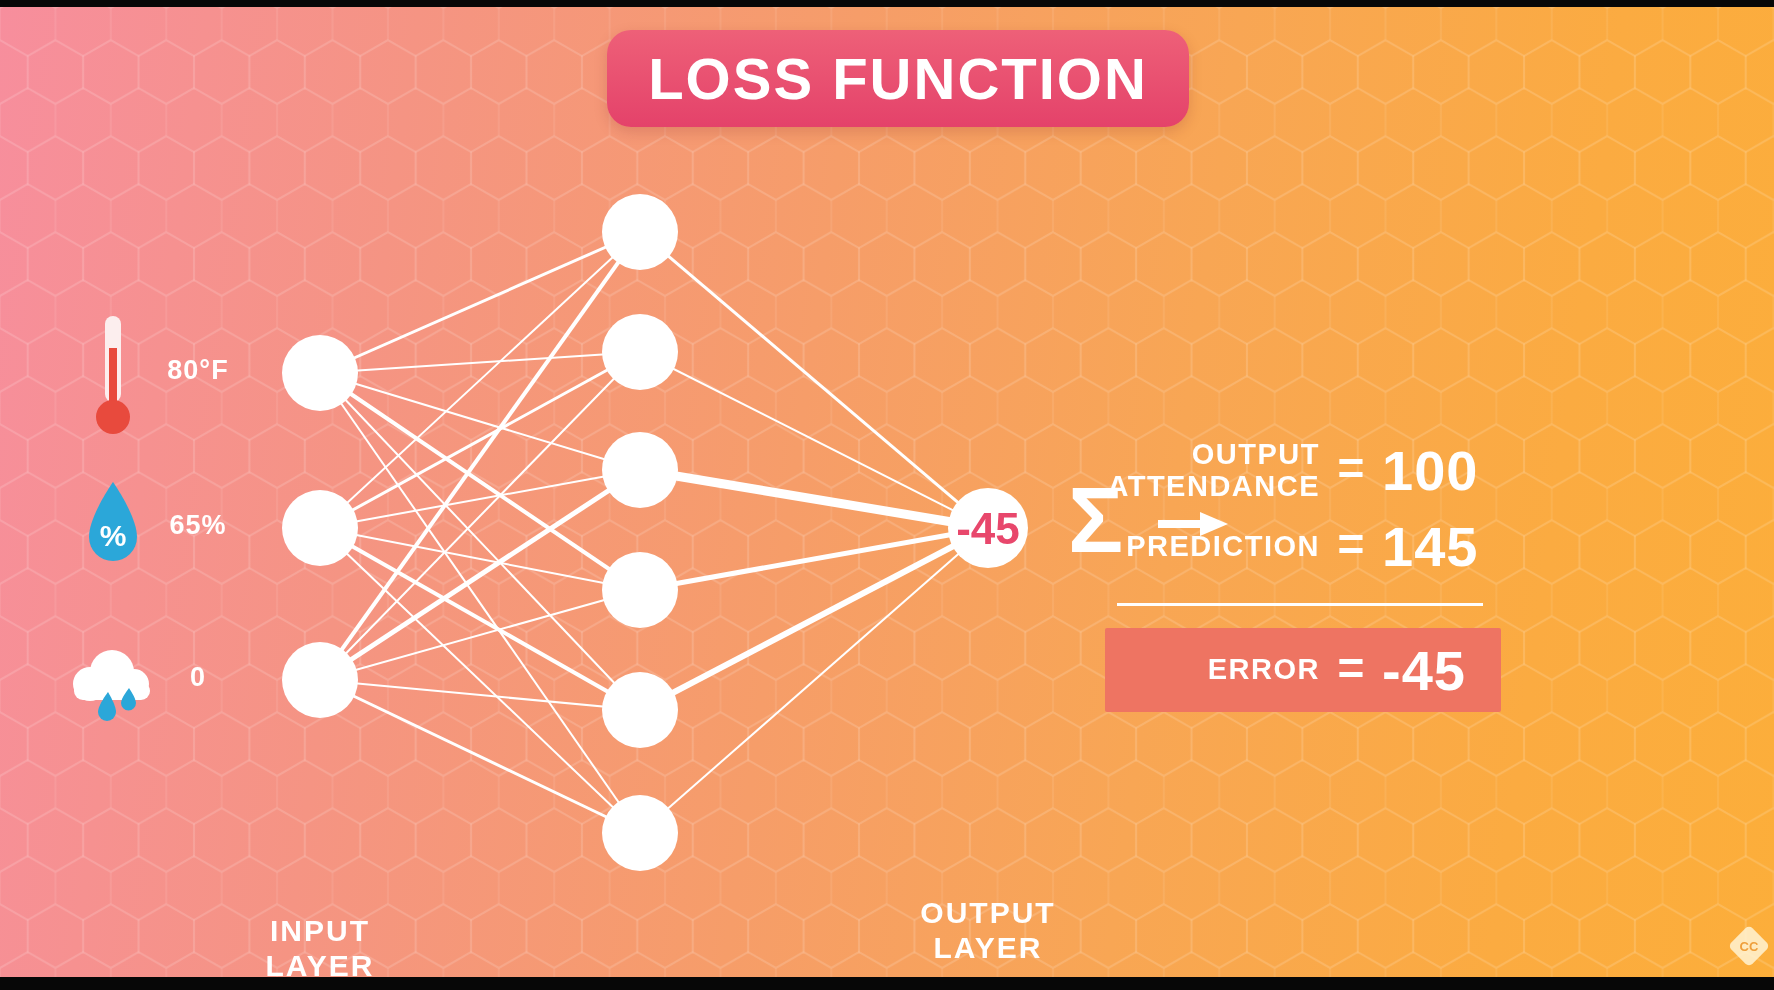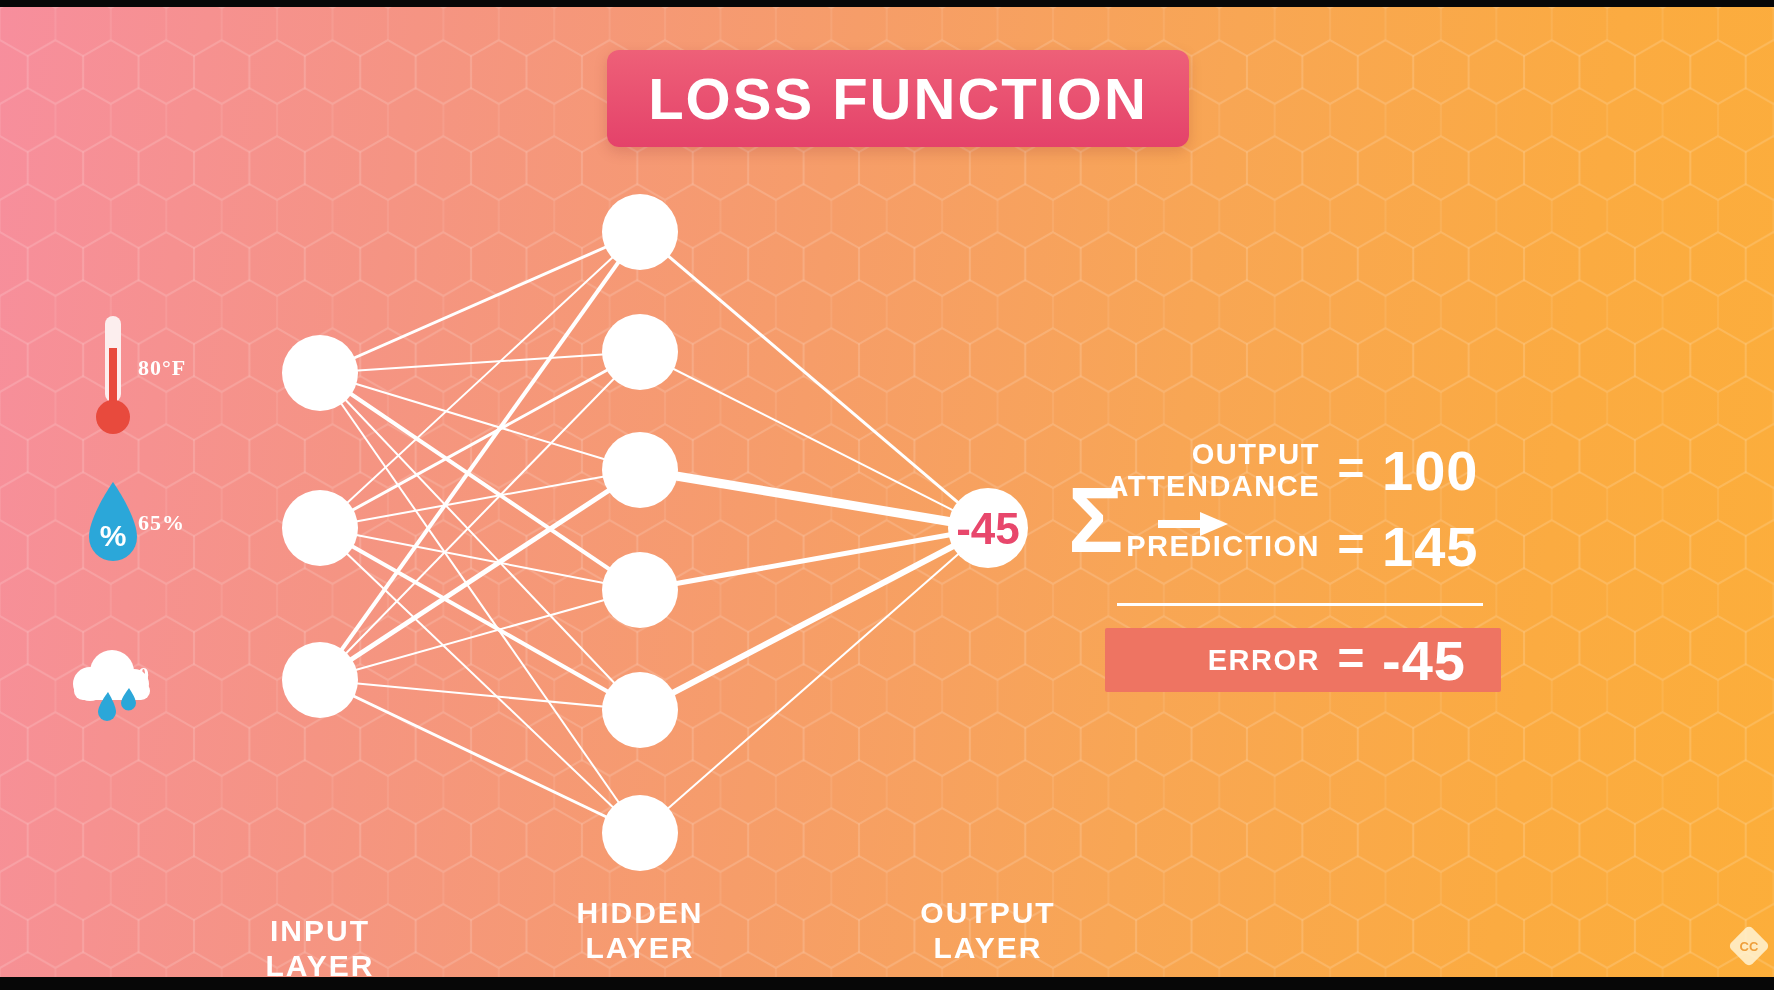--- a/index.html
+++ b/index.html
@@ -16,48 +16,47 @@
 
   .net-svg { position:absolute; left:0; top:0; z-index:1; }
   .net-svg text { font-family:"Liberation Sans", sans-serif; font-weight:700; }
 
   .pbs-logo { position:absolute; left:42px; top:38px; z-index:2; display:flex; align-items:center; gap:10px; }
   .pbs-logo .wordmark { font-size:27px; font-weight:700; letter-spacing:3px; color:rgba(255,255,255,0.5); }
 
   .title-badge {
     position:absolute; left:607px; top:30px; width:582px; height:97px; z-index:2;
     background:linear-gradient(180deg, #ee6078 0%, #e4426a 100%);
-    border-radius:12px; display:flex; align-items:center; justify-content:center;
+    border-radius:24px; display:flex; align-items:center; justify-content:center;
     box-shadow:0 5px 14px rgba(120,30,40,0.18);
-    margin-top:20px;
   }
   .title-badge span { color:#fff; font-size:58px; font-weight:700; letter-spacing:2px; }
 
   .icon { position:absolute; z-index:2; }
   .input-value {
-    position:absolute; z-index:2; width:120px; text-align:left;
-    color:#fff; font-size:22px; font-weight:700; letter-spacing:1px;font-family:Liberation Serif, serif;
+    position:absolute; z-index:2; width:120px; text-align:center;
+    color:#fff; font-size:27px; font-weight:700; letter-spacing:1px;
   }
   .layer-label {
     position:absolute; z-index:2; width:160px; top:896px; text-align:center;
     color:#fff; font-size:30px; font-weight:700; letter-spacing:2px; line-height:1.15;
   }
 
   .sigma { position:absolute; left:1068px; top:474px; z-index:2; color:#fff; font-size:92px; font-weight:700; line-height:1; }
   .flow-arrow { position:absolute; left:1156px; top:509px; z-index:2; }
 
   .summary { position:absolute; left:1105px; top:438px; width:396px; z-index:2; color:#fff; }
   .srow { display:grid; grid-template-columns:215px 62px 119px; align-items:center; }
   .srow + .srow { margin-top:11px; }
   .slabel { font-size:29px; font-weight:700; letter-spacing:1.5px; text-align:right; line-height:1.1; }
   .seq { font-size:46px; font-weight:700; text-align:center; padding-bottom:5px; }
   .sval { font-size:56px; font-weight:700; padding-right:10px; letter-spacing:1px; }
   .divider { height:3px; background:#fff; width:366px; margin:24px 0 0 12px; }
   .error-box {
-    margin-top:22px; height:64px; background:#ee7462; border-radius:2px;
+    margin-top:22px; height:84px; background:#ee7462; border-radius:2px;
     display:grid; grid-template-columns:215px 62px 119px; align-items:center;
   }
 
   .cc-badge {
     position:absolute; left:1734px; top:931px; width:30px; height:30px; z-index:2;
     background:rgba(255,243,212,0.85); border-radius:5px; transform:rotate(45deg);
     display:flex; align-items:center; justify-content:center;
   }
   .cc-badge span { transform:rotate(-45deg); font-size:13px; font-weight:700; color:#ef9f3c; }
 </style>
@@ -152,21 +151,20 @@
       <path d="M48 50 C48 50 38 63 38 70 a9 9 0 0 0 18 0 C56 63 48 50 48 50 Z" fill="#2ba7d9"></path>
       <path d="M69 46 C69 46 61 56 61 61 a7.5 7.5 0 0 0 15 0 C76 56 69 46 69 46 Z" fill="#2ba7d9"></path>
     </svg>
   </div>
 
   <div class="input-value" style="left:138px; top:355px;">80°F</div>
   <div class="input-value" style="left:138px; top:510px;">65%</div>
   <div class="input-value" style="left:138px; top:662px;">0</div>
 
   <div class="layer-label" style="left:240px;margin-top:18px;">INPUT LAYER</div>
-  <div class="layer-label" style="left:560px;">HIDDEN LAYER</div>
   <div class="layer-label" style="left:908px;">OUTPUT LAYER</div>
 
   <div class="sigma">Σ</div>
   <div class="flow-arrow">
     <svg width="74" height="30" viewBox="0 0 74 30">
       <line x1="2" y1="15" x2="48" y2="15" stroke="#fff" stroke-width="8"></line>
       <polygon points="44,3 72,15 44,27" fill="#fff"></polygon>
     </svg>
   </div>
 

